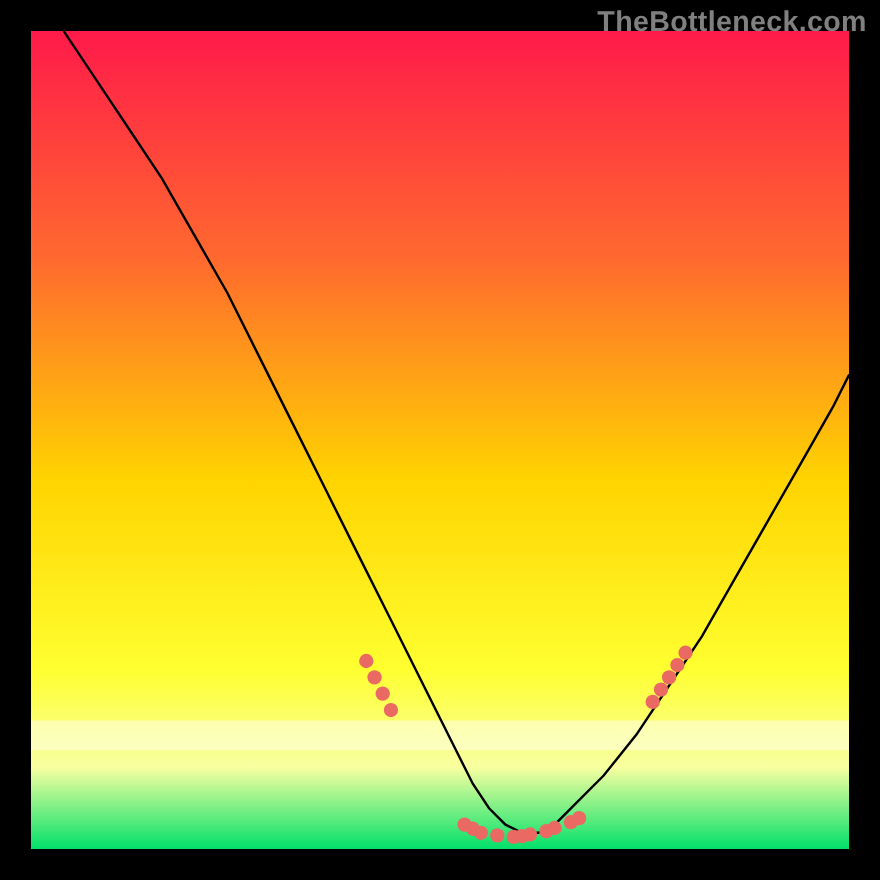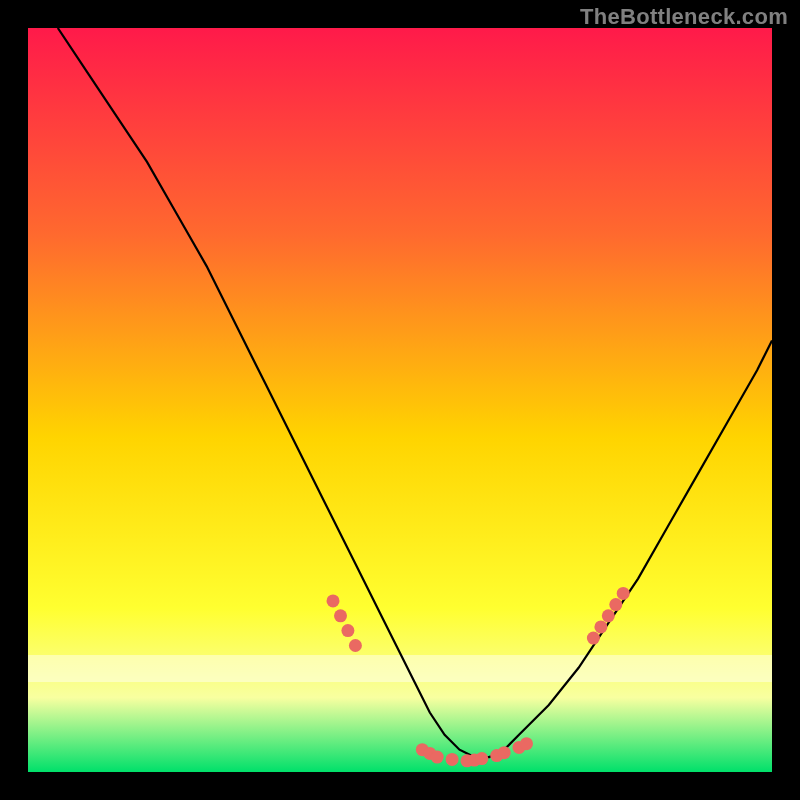--- a/index.html
+++ b/index.html
@@ -25,21 +25,21 @@
     left: 28px;
     width: 744px;
     height: 744px;
     overflow: hidden;
   }
   .watermark {
     position: absolute;
     top: 4px;
     right: 12px;
     color: #808080;
-    font-size: 22px;
+    font-size: 26px;
     font-weight: 600;
     letter-spacing: 0.3px;
     font-family: Arial, Helvetica, sans-serif;
   }
   svg {
     display: block;
   }
 </style>
 </head>
 <body>

